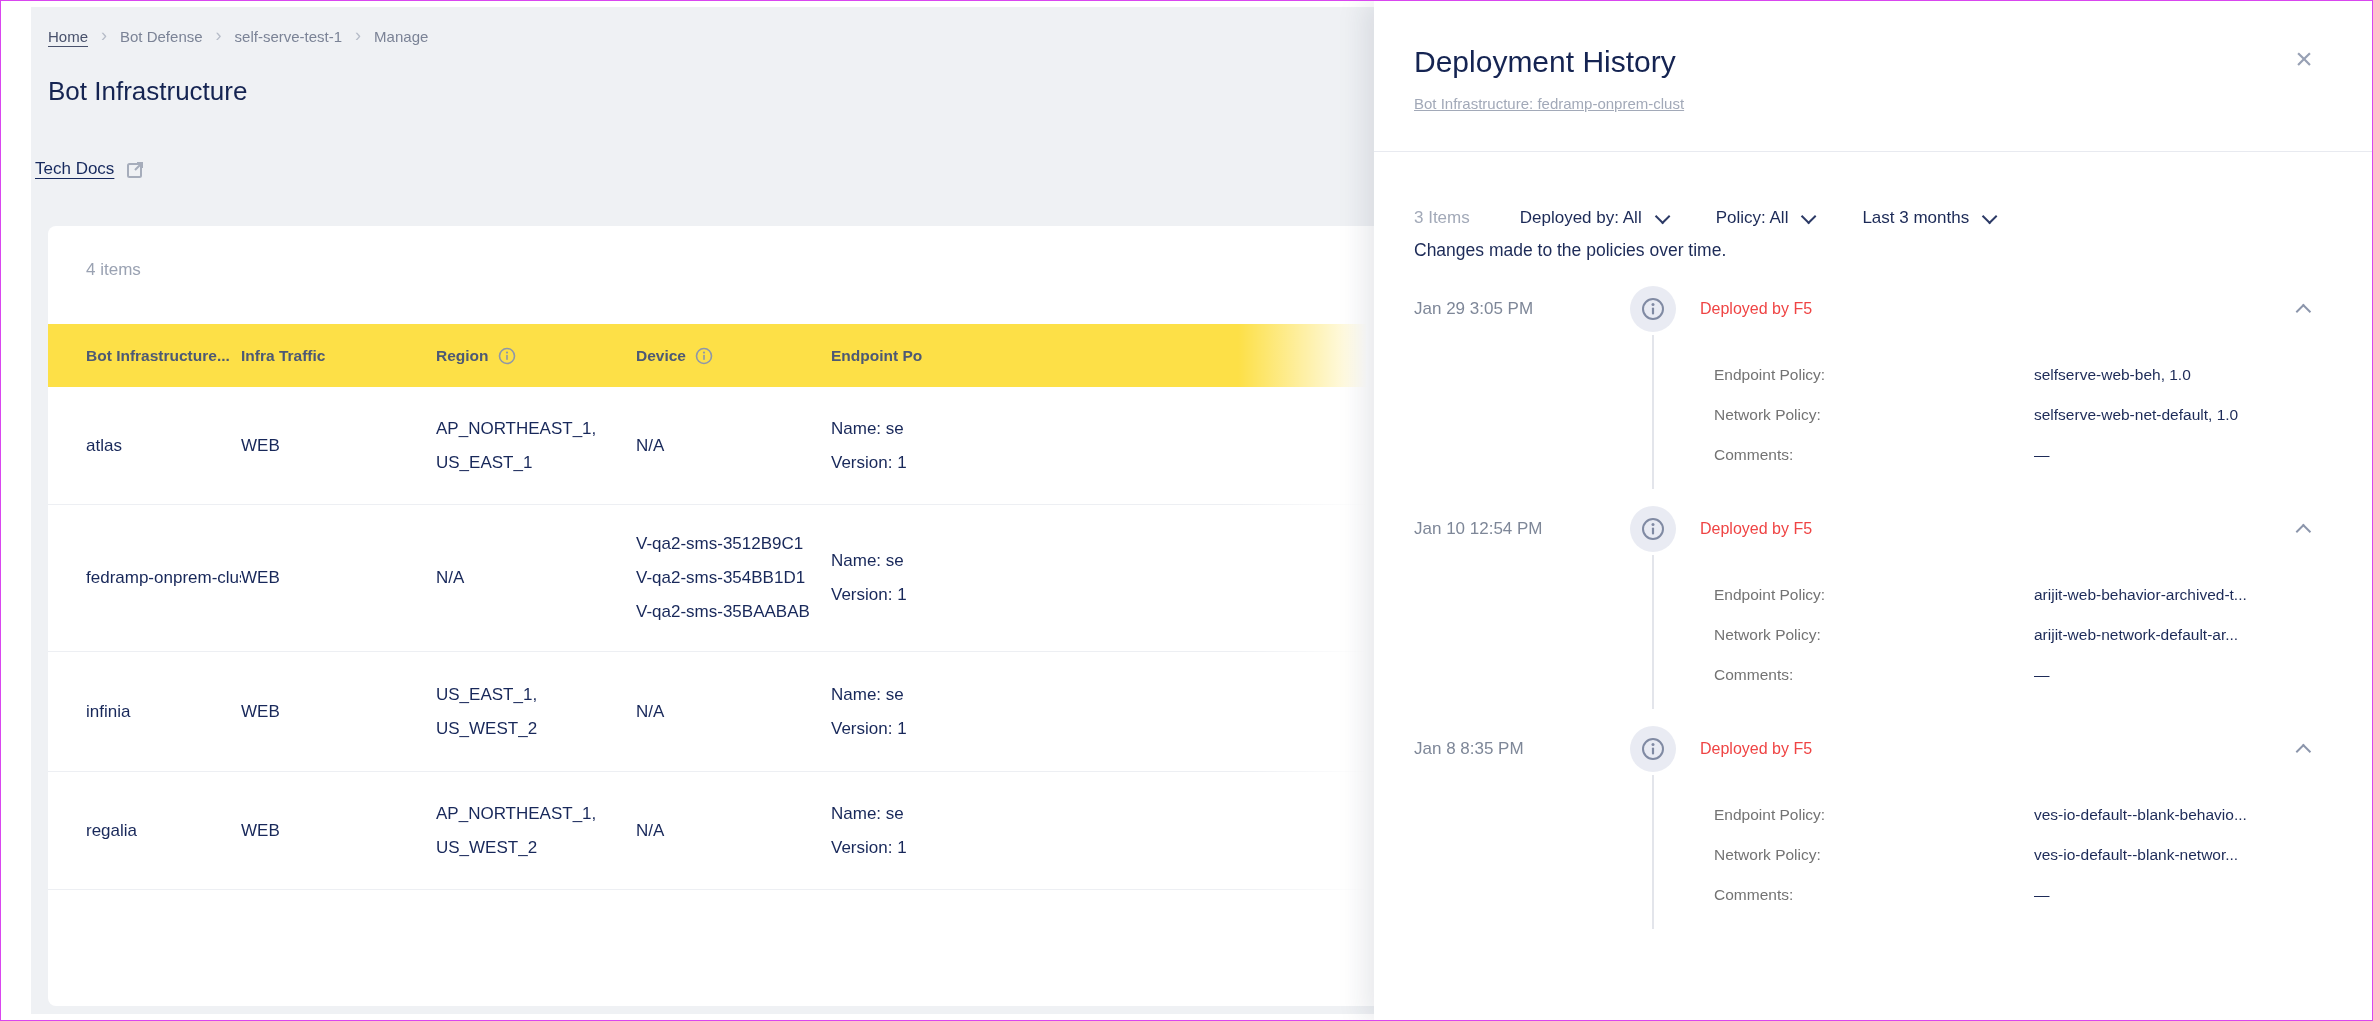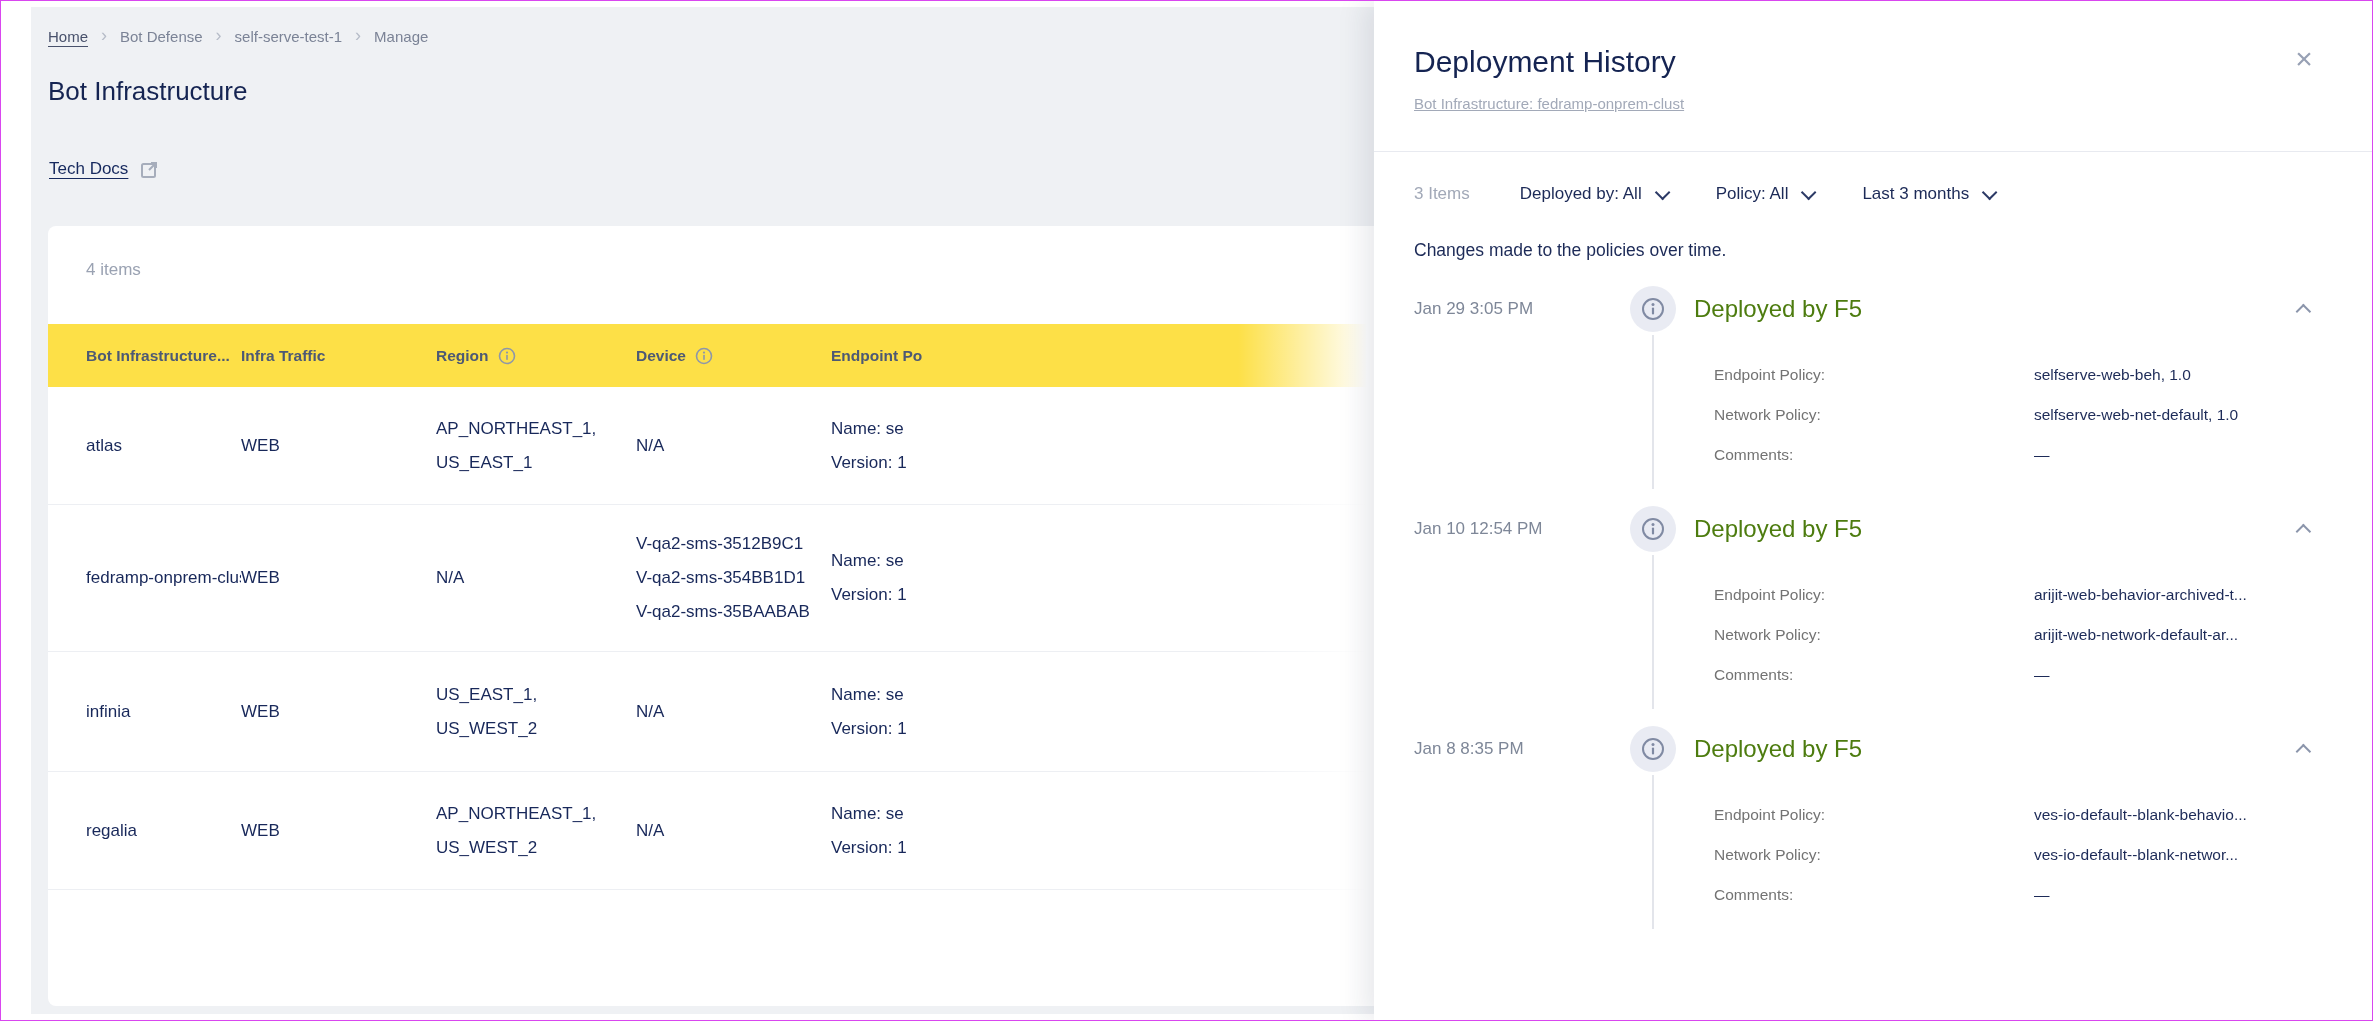--- a/index.html
+++ b/index.html
@@ -8,21 +8,21 @@
   .frame{position:absolute;inset:0;border:1px solid #d946ef;border-radius:0;background:#ffffff;overflow:hidden;}
   .content-bg{position:absolute;left:30px;top:6px;right:0;bottom:6px;background:#eff1f4;}
 
   
   .breadcrumb{position:absolute;left:47px;top:26px;display:flex;align-items:center;gap:13px;
               font-size:15px;color:#7b8396;}
   .crumb{white-space:nowrap;}
   .crumb.home{color:#48516b;text-decoration:underline;text-underline-offset:4px;}
   .crumb-sep{color:#b6bcc8;font-size:18px;line-height:1;transform:translateY(-1px);}
   .page-title{position:absolute;left:47px;top:58px;font-size:26px;font-weight:500;color:#152452;}
-  .techdocs{position:absolute;left:48px;top:158px;display:flex;align-items:flex-end;gap:12px;}
+  .techdocs{position:absolute;left:34px;top:158px;display:flex;align-items:flex-end;gap:12px;}
   .techdocs a{font-size:17px;color:#16295e;font-weight:500;text-decoration:underline;text-underline-offset:4px;}
   .ext-icon{width:19px;height:19px;display:inline-block;}
 
   .card{position:absolute;left:47px;top:225px;right:0;bottom:14px;background:#ffffff;
         border-radius:8px 0 0 8px;}
   .items-count{margin:34px 0 0 38px;font-size:17px;color:#9aa2b2;}
   .tbl-header{margin-top:44px;height:63px;background:#fde047;display:grid;align-items:center;
               grid-template-columns:155px 195px 200px 195px auto;padding-left:38px;}
   .th{font-size:15.5px;font-weight:700;color:#4d5974;display:flex;align-items:center;gap:9px;white-space:nowrap;overflow:hidden;}
   .info-icon{width:18px;height:18px;flex:none;}
@@ -39,34 +39,34 @@
 
   
   .panel{position:absolute;left:1373px;top:0;right:0;bottom:0;background:#ffffff;
          box-shadow:-10px 0 26px rgba(25,35,70,0.10);}
   .panel-head{height:150px;border-bottom:1px solid #e8eaf0;position:relative;padding:0 40px;}
   .panel-title{position:absolute;left:40px;top:44px;font-size:30px;font-weight:500;color:#152452;}
   .panel-sub{position:absolute;left:40px;top:94px;font-size:15px;color:#a2a9b8;text-decoration:underline;}
   .close-btn{position:absolute;top:42px;right:52px;width:32px;height:32px;display:flex;align-items:center;
              justify-content:center;color:#97a0b4;font-size:30px;line-height:1;cursor:pointer;}
   .panel-body{padding:0 40px;}
-  .filter-row{margin-top:32px;height:44px;display:flex;align-items:flex-start;gap:50px;}
+  .filter-row{margin-top:32px;height:44px;display:flex;align-items:flex-end;gap:50px;}
   .filter-count{font-size:17px;color:#a2a9b8;}
   .filter-btn{display:flex;align-items:center;gap:13px;font-size:17px;color:#1c2a57;cursor:pointer;white-space:nowrap;}
   .chev{display:inline-block;width:9px;height:9px;border-right:2px solid currentColor;border-bottom:2px solid currentColor;}
   .chev.down{transform:rotate(45deg) translateY(-3px);color:#2c3a66;}
   .chev.up{transform:rotate(-135deg) translateY(-3px);color:#8b95ab;}
   .panel-desc{margin-top:12px;font-size:17.5px;color:#1c2a57;}
   .entries{margin-top:14px;}
   .entry{position:relative;padding:10px 0 20px;}
   .entry-head{display:flex;align-items:center;height:48px;position:relative;}
   .entry-time{width:216px;font-size:17px;color:#7e8798;flex:none;}
   .entry-icon{width:46px;height:46px;border-radius:50%;background:#e9ebf3;display:flex;align-items:center;
               justify-content:center;flex:none;margin-right:16px;}
-  .entry-title{font-size:24px;font-weight:500;color:#4d7c0f;margin-left:2px;}
+  .entry-title{font-size:16px;font-weight:500;color:#ef4444;margin-left:8px;}
   .entry-toggle{margin-left:auto;margin-right:14px;width:26px;height:26px;display:flex;align-items:center;
                 justify-content:center;cursor:pointer;}
   .entry-details{margin-top:22px;margin-left:300px;}
   .detail-row{display:flex;height:40px;align-items:center;}
   .detail-label{width:320px;flex:none;font-size:15.5px;color:#737373;}
   .detail-value{font-size:15.5px;color:#1d2b58;white-space:nowrap;}
   .connector{position:absolute;left:238px;top:60px;bottom:6px;width:2px;background:#e3e5eb;}
 </style>
 </head>
 <body>

